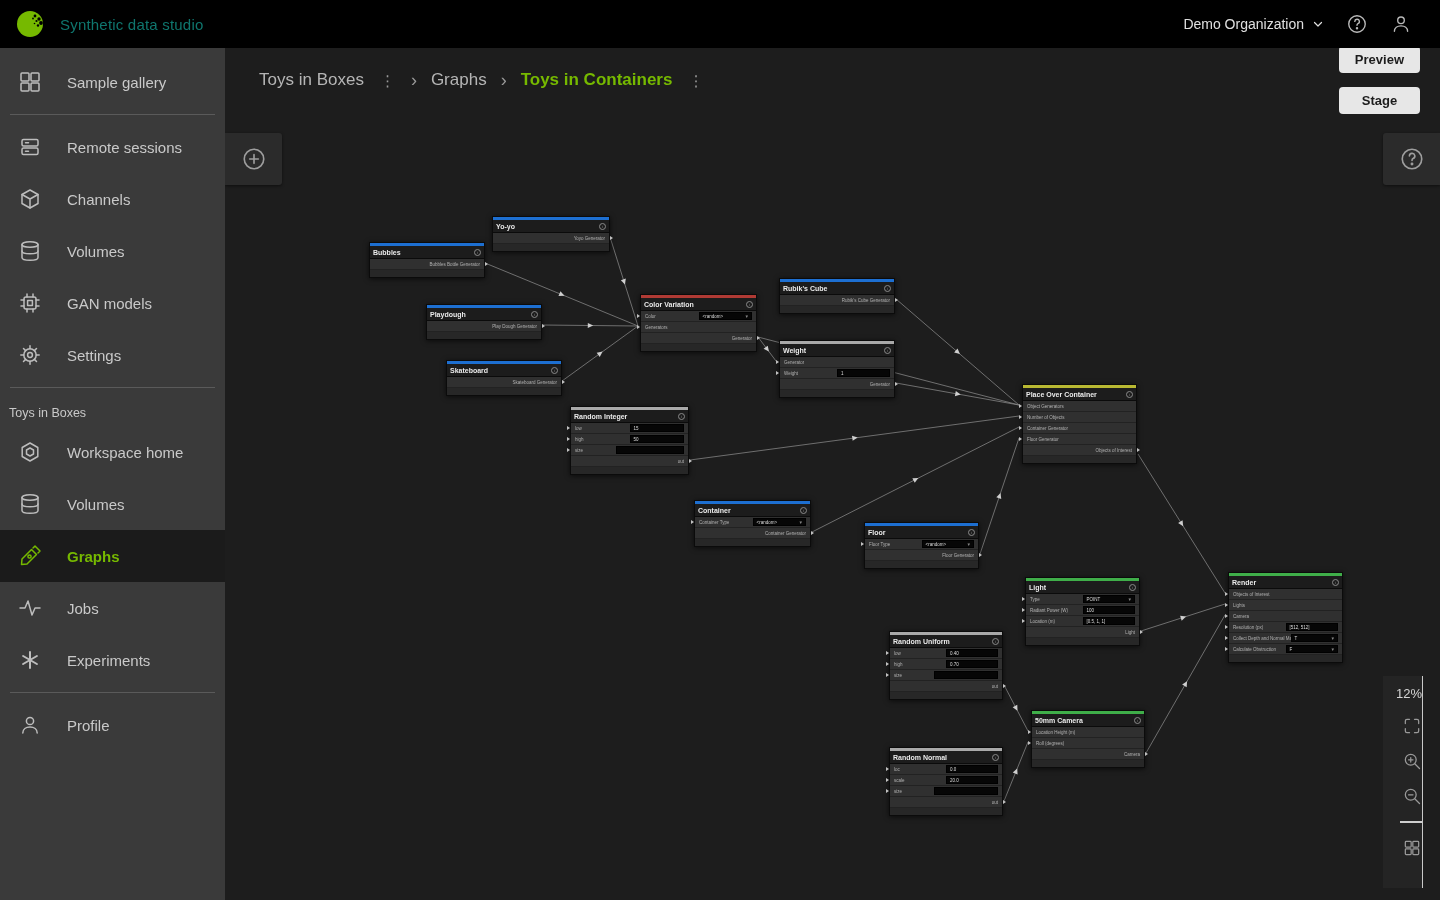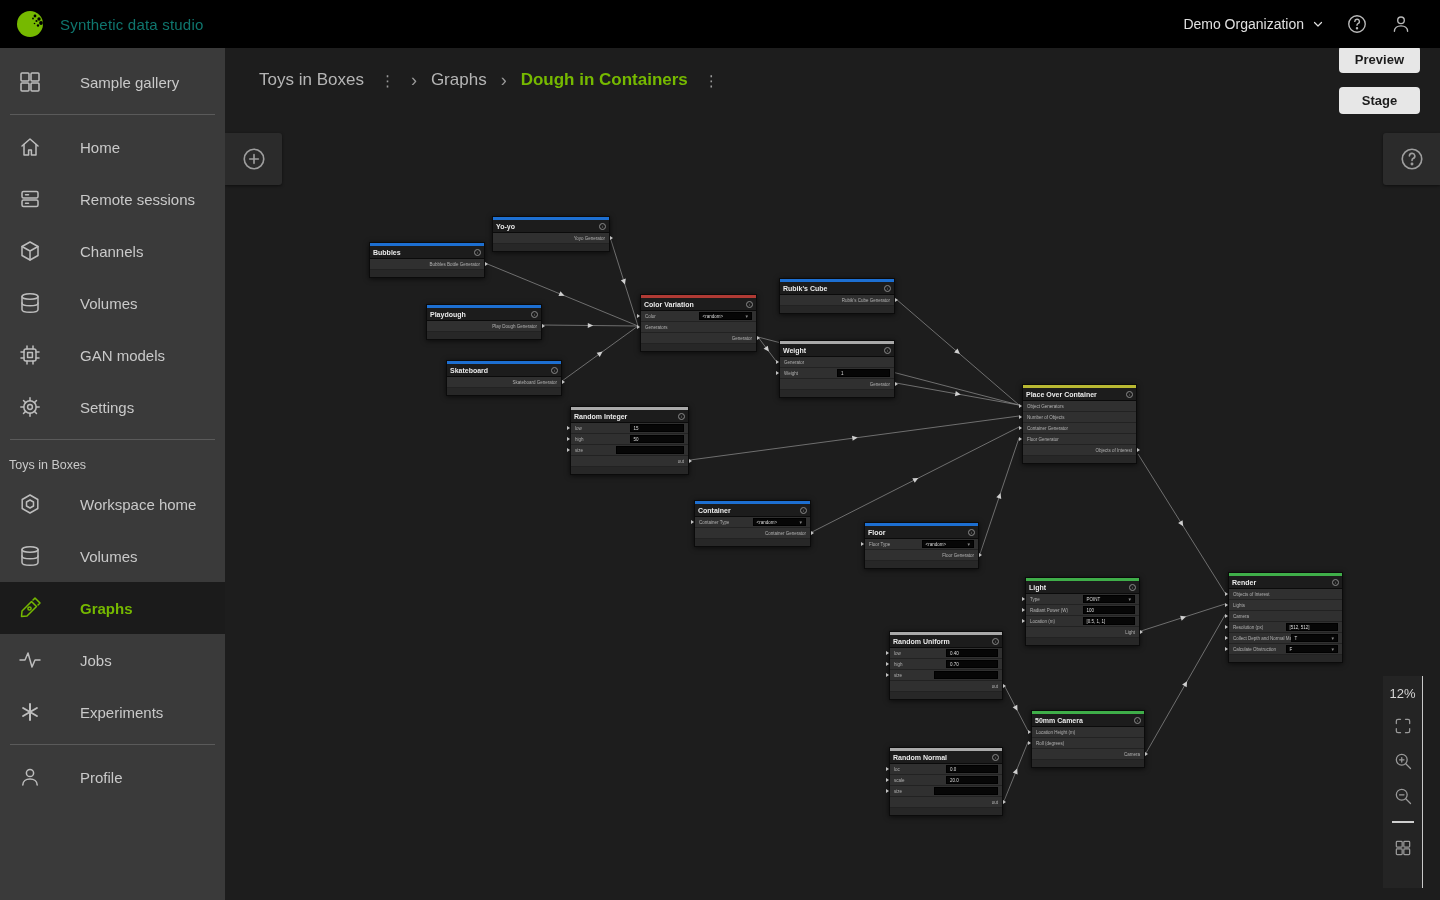--- a/index.html
+++ b/index.html
@@ -8,21 +8,21 @@
   
   .topbar { position:absolute; left:0; top:0; width:1440px; height:48px; background:#000; display:flex; align-items:center; z-index:30; }
   .logo { width:30px; height:30px; margin-left:15px; }
   .app-title { color:#0f766e; font-size:15px; margin-left:15px; letter-spacing:.2px; }
   .topbar-right { margin-left:auto; display:flex; align-items:center; gap:22px; margin-right:28px; }
   .org { display:flex; align-items:center; gap:8px; color:#e0e0e0; font-size:14px; cursor:pointer; }
   .tb-icon { width:22px; height:22px; color:#b9b9b9; cursor:pointer; }
 
   
   .sidebar { position:absolute; left:0; top:48px; width:225px; height:852px; background:#3a3a3a; z-index:20; padding-top:8px; }
-  .side-item { height:52px; display:flex; align-items:center; padding-left:18px; gap:38px; color:#c9c9c9; font-size:15px; cursor:pointer; }
+  .side-item { height:52px; display:flex; align-items:center; padding-left:18px; gap:25px; color:#c9c9c9; font-size:15px; cursor:pointer; }
   .side-item .icn { width:24px; height:24px; flex:0 0 24px; color:#bdbdbd; }
   .side-item.active { background:#1b1b1b; color:#76b900; font-weight:700; }
   .side-item.active .icn { color:#76b900; }
   .side-sep { border-top:1px solid #5a5a5a; margin:6px 10px; }
   .side-section { padding:12px 10px 6px 9px; font-size:12.5px; color:#c9c9c9; }
   svg.stroke { fill:none; stroke:currentColor; stroke-width:1.5; stroke-linecap:round; stroke-linejoin:round; }
 
   
   .main { position:absolute; left:225px; top:48px; width:1215px; height:852px; background:#1d1d1d; }
   .page-head { position:absolute; left:0; top:0; width:100%; height:64px; display:flex; align-items:center; padding:0 20px 0 34px; z-index:10; }
@@ -33,21 +33,21 @@
   .crumb-sep { color:#9a9a9a; font-size:18px; }
   .head-actions { margin-left:auto; display:flex; gap:14px;flex-direction:column; }
   .btn { background:#e7e7e7; color:#1c1c1c; border:none; border-radius:4px; height:27px; padding:0 16px; font-size:13px; font-weight:700; font-family:inherit; cursor:pointer; }
 
   
   .tool-left { position:absolute; left:0; top:85px; width:57px; height:52px; background:#2b2b2b; border-radius:0 3px 3px 0; display:flex; align-items:center; justify-content:center; box-shadow:0 1px 3px rgba(0,0,0,.5); cursor:pointer; z-index:9; }
   .tool-right { position:absolute; right:0; top:85px; width:57px; height:52px; background:#2b2b2b; border-radius:3px 0 0 3px; display:flex; align-items:center; justify-content:center; box-shadow:0 1px 3px rgba(0,0,0,.5); cursor:pointer; z-index:9; }
   .tool-icon { width:26px; height:26px; color:#9e9e9e; }
 
   
-  .zoomer { position:absolute; left:1158px; top:628px; width:40px; height:212px; background:#242424; border-right:1px solid #c9c9c9; display:flex; flex-direction:column; align-items:center; padding-top:10px; gap:15px; z-index:9; }
+  .zoomer { position:absolute; left:1158px; top:628px; width:40px; height:212px; background:#242424; border-right:1px solid #c9c9c9; display:flex; flex-direction:column; align-items:flex-end; padding-top:10px; gap:15px; z-index:9; }
   .zoom-level { color:#d5d5d5; font-size:13px; }
   .z-icon { width:20px; height:20px; color:#9a9a9a; cursor:pointer; }
   .z-sep { width:22px; border-top:2px solid #cfcfcf; }
 
   
   .canvas { position:absolute; inset:0; z-index:1; }
   #edges { position:absolute; left:0; top:0; z-index:1; }
   .node { position:absolute; background:#222; border:1px solid #0b0b0b; box-shadow:0 1px 5px rgba(0,0,0,.65); z-index:2; }
   .n-strip { height:3px; }
   .n-head { height:13px; display:flex; align-items:center; justify-content:space-between; padding:0 3px; background:#1c1c1c; border-bottom:1px solid #0b0b0b; }
@@ -105,27 +105,20 @@
         <rect x="13" y="3" width="8" height="8" rx="1"></rect>
         <rect x="3" y="13" width="8" height="8" rx="1"></rect>
         <rect x="13" y="13" width="8" height="8" rx="1"></rect>
       </svg>
     <span>Sample gallery</span>
   </div>
   <div class="side-sep"></div>
 
   <div class="side-item">
     <svg class="icn stroke" viewBox="0 0 24 24">
-        <path d="M4 11l8-7 8 7"></path>
-        <path d="M6 9.5V20h4.6v-5h2.8v5H18V9.5"></path>
-      </svg>
-    <span>Home</span>
-  </div>
-  <div class="side-item">
-    <svg class="icn stroke" viewBox="0 0 24 24">
         <rect x="4" y="4.5" width="16" height="6.5" rx="1.5"></rect>
         <rect x="4" y="13" width="16" height="6.5" rx="1.5"></rect>
         <path d="M7.5 7.8h3M7.5 16.2h3"></path>
       </svg>
     <span>Remote sessions</span>
   </div>
   <div class="side-item">
     <svg class="icn stroke" viewBox="0 0 24 24">
         <path d="M12 3l8 4.5v9L12 21l-8-4.5v-9L12 3z"></path>
         <path d="M12 12l8-4.5M12 12L4 7.5M12 12v9"></path>
@@ -208,21 +201,21 @@
 
 <div class="main">
 
   <div class="page-head">
     <div class="crumbs">
       <span class="crumb">Toys in Boxes</span>
       <span class="kebab">⋮</span>
       <span class="crumb-sep">›</span>
       <span class="crumb">Graphs</span>
       <span class="crumb-sep">›</span>
-      <span class="crumb current">Dough in Containers</span>
+      <span class="crumb current">Toys in Containers</span>
       <span class="kebab">⋮</span>
     </div>
     <div class="head-actions">
       <button class="btn">Preview</button>
       <button class="btn">Stage</button>
     </div>
   </div>
 
   <div class="tool-left">
     <svg class="tool-icon stroke" viewBox="0 0 24 24">

